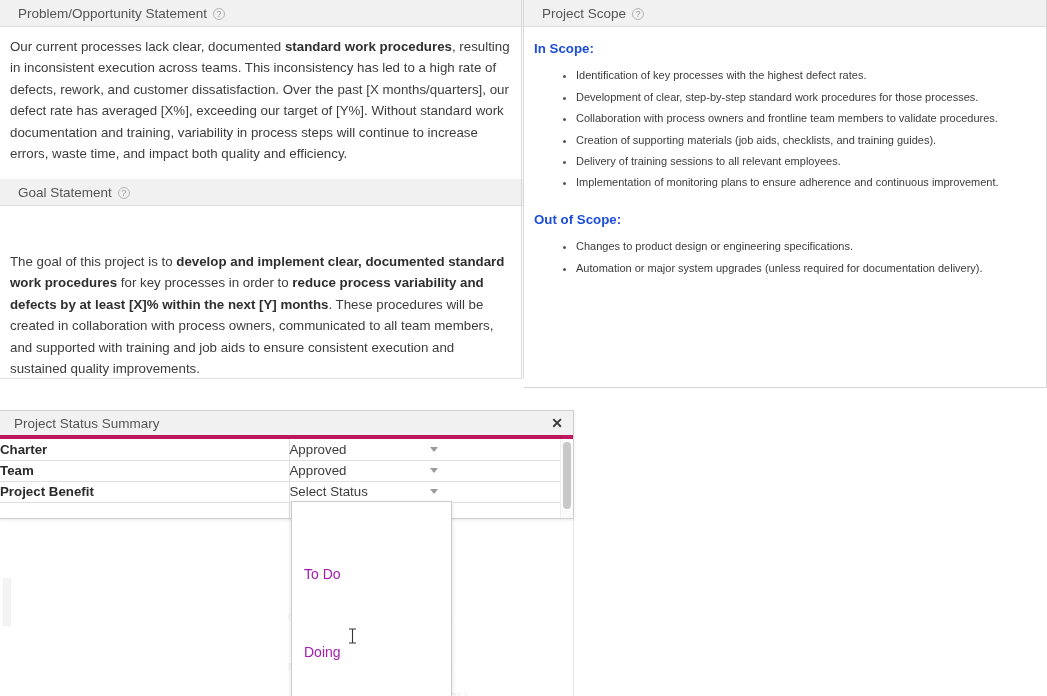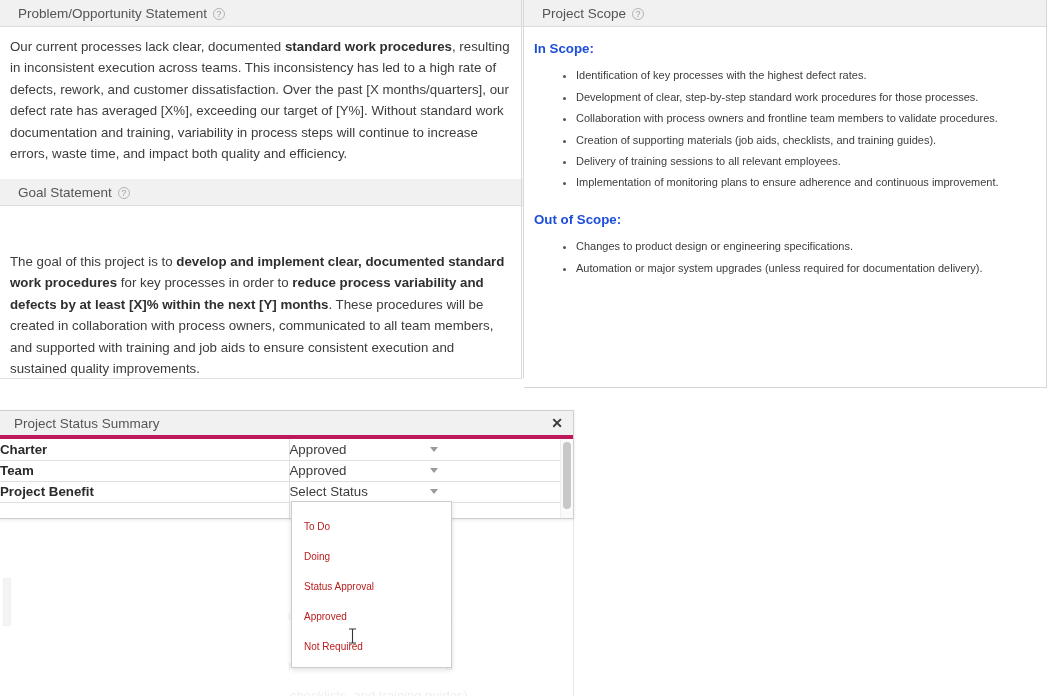--- a/index.html
+++ b/index.html
@@ -244,24 +244,25 @@
     border: 1px solid #cccccc;
     box-shadow: 0 2px 5px rgba(0,0,0,.12);
     padding: 9px 0 6px 0;
     z-index: 50;
   }
   .dropdown-item {
     padding: 0 0 0 12px;
     height: 30px;
     display: flex;
     align-items: center;
-    font-size: 10px;
-    color: #b91c1c;
+    font-size: 14px;
+    color: #a21caf;
     cursor: pointer;
     white-space: nowrap;
+    margin-top: 48px;
   }
 
   
   .ibeam {
     position: absolute;
     left: 348px; top: 628px;
     z-index: 60;
     pointer-events: none;
   }
 </style>

